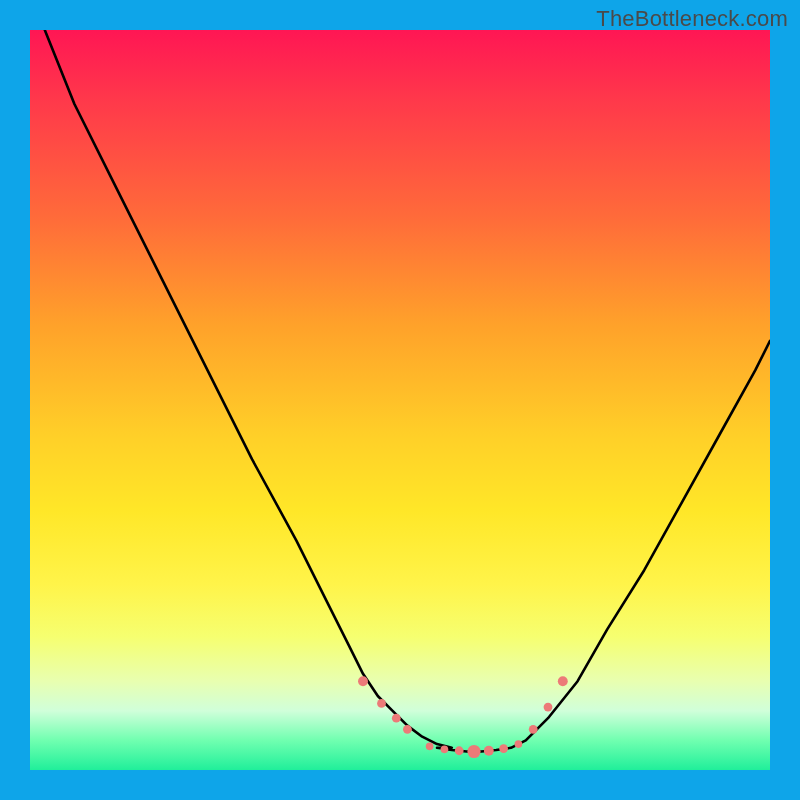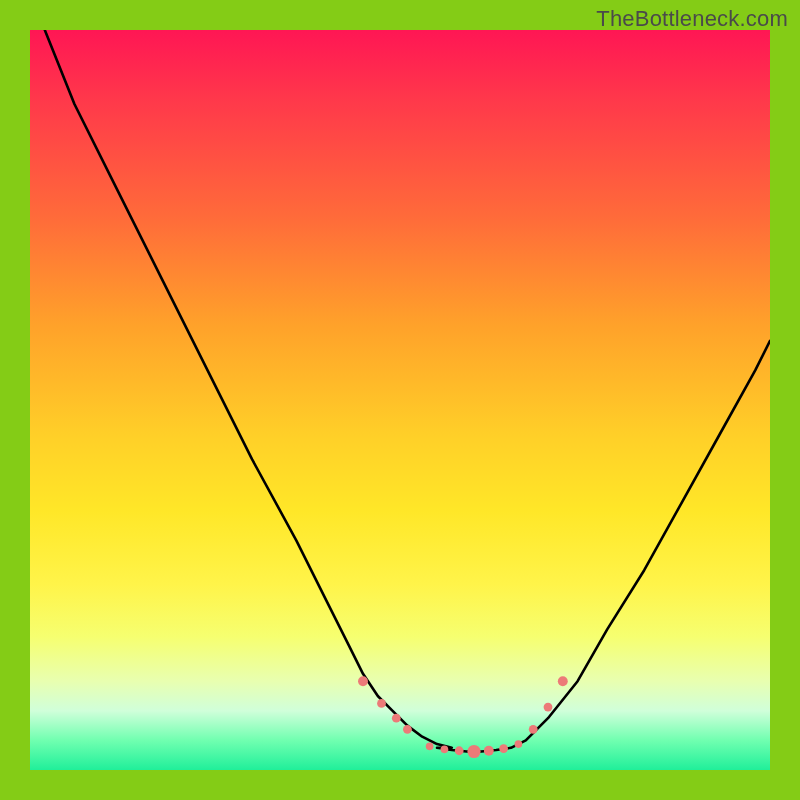--- a/index.html
+++ b/index.html
@@ -8,21 +8,21 @@
     width: 800px;
     height: 800px;
     overflow: hidden;
     background: #000;
     font-family: Arial, Helvetica, sans-serif;
   }
   .frame {
     position: relative;
     width: 800px;
     height: 800px;
-    background: #84cc16;
+    background: #0ea5e9;
   }
   .plot-area {
     position: absolute;
     left: 30px;
     top: 30px;
     width: 740px;
     height: 740px;
     background: linear-gradient(
       to bottom,
       #ff1654 0%,

